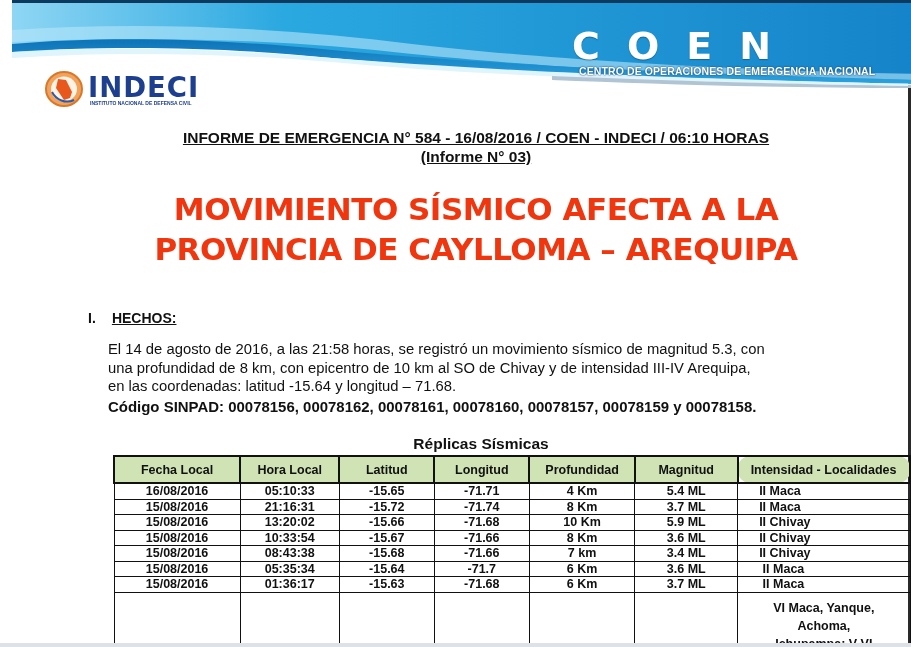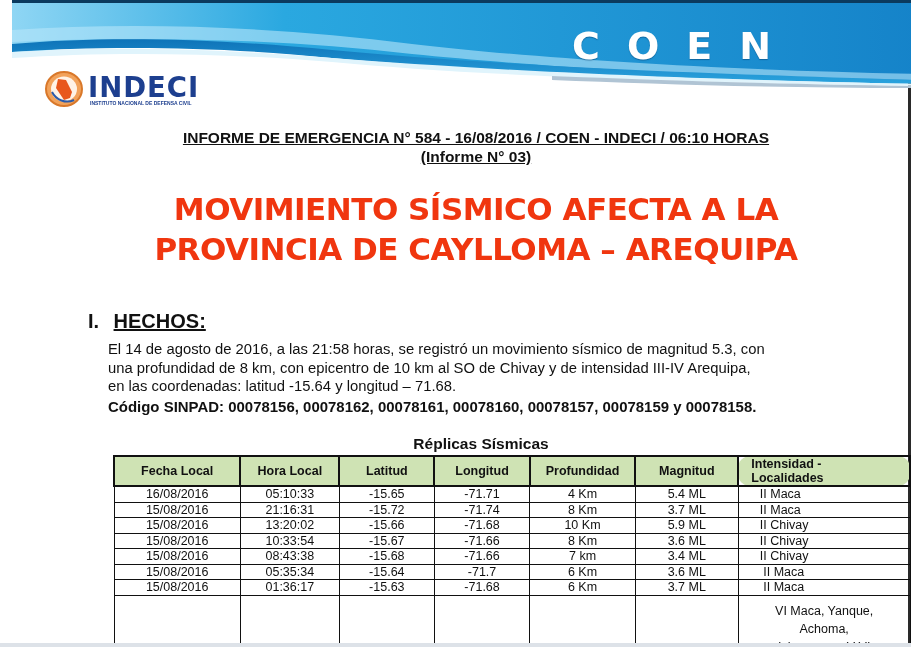--- a/index.html
+++ b/index.html
@@ -40,21 +40,21 @@
   .report-head {
     position:absolute; left:0; top:128px; width:952px; text-align:center;
     font-weight:bold; font-size:15.5px; line-height:19px; text-decoration:underline;
   }
   .headline {
     position:absolute; left:0; top:189px; width:952px; text-align:center;
     font-family:"DejaVu Sans", sans-serif; font-weight:bold; font-size:31px; line-height:40px;
     color:#f0360f; letter-spacing:-0.5px;
   }
   .section-title {
-    position:absolute; left:88px; top:310px; font-weight:bold; font-size:20px;
+    position:absolute; left:88px; top:310px; font-weight:bold; font-size:14px;
   }
   .section-title .num { display:inline-block; width:20px; }
   .section-title .label { text-decoration:underline; }
   .para {
     position:absolute; left:108px; top:340px; width:752px;
     font-size:15.5px; line-height:18.5px; transform:scaleX(0.955); transform-origin:left;
   }
   .para .line { white-space:nowrap; display:block; }
   .sinpad {
     position:absolute; left:108px; top:398px; font-weight:bold; font-size:15.5px; white-space:nowrap;
@@ -67,21 +67,21 @@
   table.replicas {
     position:absolute; left:113px; top:455px;
     border-collapse:collapse; font-size:12.5px;
   }
   table.replicas th {
     background:#cfe3b4; font-weight:bold; font-size:12.5px; height:25px;
     border:2px solid #111; padding:0 12px; text-align:center;
   }
   table.replicas th.left { text-align:left;border-radius:12px; }
   table.replicas td {
-    border:1.5px solid #111; height:14.5px; padding:0 21px; text-align:center; line-height:14px;
+    border:1.5px solid #111; height:14.5px; padding:0 21px; text-align:center; line-height:14px;font-weight:bold;
   }
   table.replicas td.left { text-align:left; }
   table.replicas td.tall { height:60px; vertical-align:top; }
   table.replicas td.multi { text-align:center; padding-top:6px; line-height:18px; font-size:12.5px; }
   .c1{width:109px}.c2{width:76px}.c3{width:76px}.c4{width:76px}.c5{width:82px}.c6{width:86px}.c7{width:172px}
   .bottom-strip { position:absolute; left:0; top:643px; width:911px; height:4px; background:#dde2e8; }
 </style>
 </head>
 <body>
 
@@ -101,20 +101,21 @@
       </linearGradient>
     </defs>
     <rect x="0" y="0" width="908" height="3" fill="#0b3a5e"></rect>
     <path d="M0,3 L908,3 L908,82 C760,80 640,76 520,70 C380,62 250,46 140,45 C80,44 30,50 0,56 Z" fill="url(#g1)"></path>
     <path d="M0,30 C120,22 260,26 400,44 C520,58 700,70 908,74 L908,80 C700,78 520,66 400,54 C260,38 120,36 0,42 Z" fill="#b8e6fa" opacity="0.6"></path>
     <path d="M0,44 C90,36 200,38 320,50 C450,62 620,72 908,80 L908,84 C620,78 450,70 320,58 C200,46 90,46 0,52 Z" fill="url(#g2)"></path>
     <path d="M0,52 C90,46 200,48 320,58 C450,68 620,78 908,84 L908,86 C620,82 450,74 320,62 C200,52 90,52 0,58 Z" fill="#e0f4fc"></path>
     <path d="M540,76 C640,80 760,84 908,86 L908,88 C760,88 640,84 540,80 Z" fill="#b0c4d4"></path>
   </svg>
   <div class="coen-word">COEN</div>
+  <div class="coen-sub">CENTRO DE OPERACIONES DE EMERGENCIA NACIONAL</div>
 </div>
 
 <div class="indeci">
   <svg class="indeci-emblem" viewBox="0 0 40 38">
     <ellipse cx="20" cy="19" rx="18" ry="17" fill="#f2a25a" stroke="#d9782a" stroke-width="2"></ellipse>
     <ellipse cx="20" cy="19" rx="13" ry="12.5" fill="#fff3e6"></ellipse>
     <path d="M14,9 L22,10 L25,16 L28,22 L26,28 L20,30 L16,24 L12,18 Z" fill="#e8571c"></path>
     <path d="M8,22 C12,30 22,34 30,30" stroke="#2b5aa8" stroke-width="2" fill="none"></path>
   </svg>
   <div class="indeci-name">INDECI</div>

